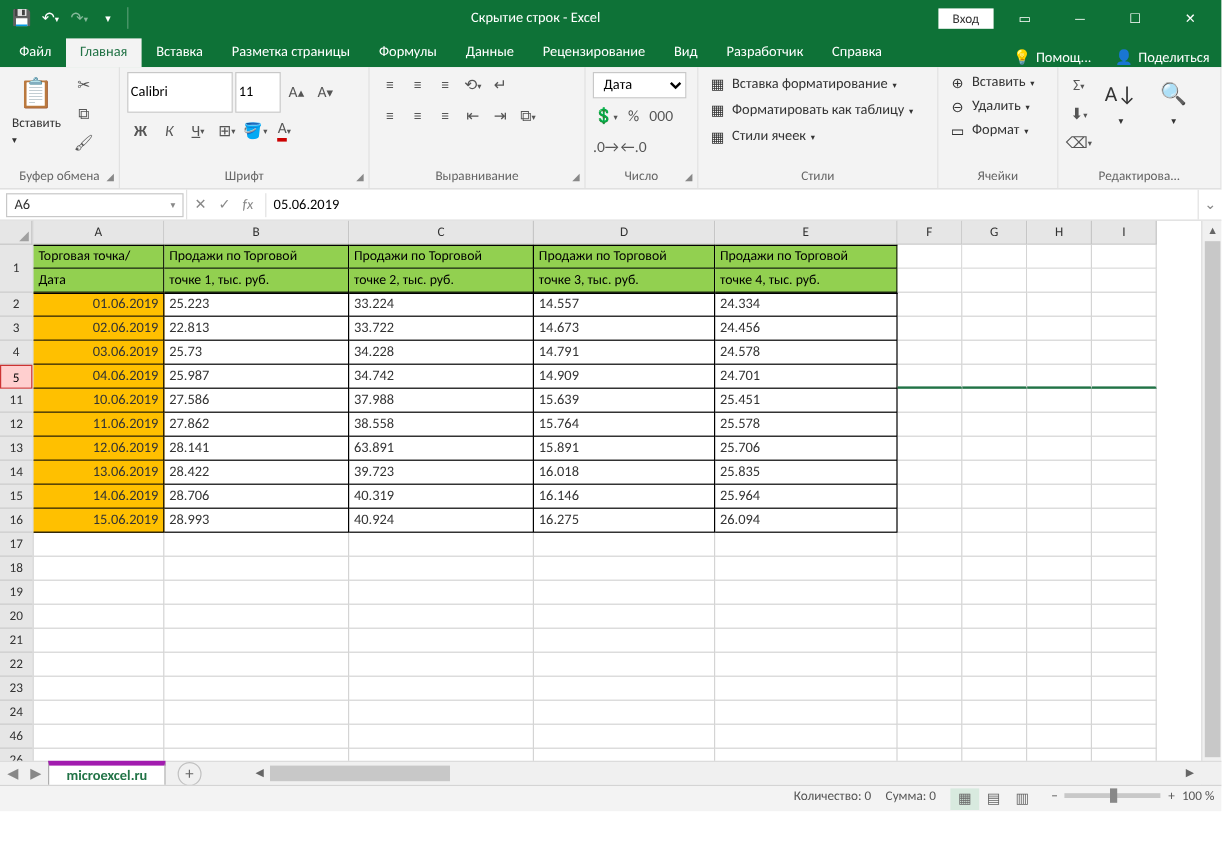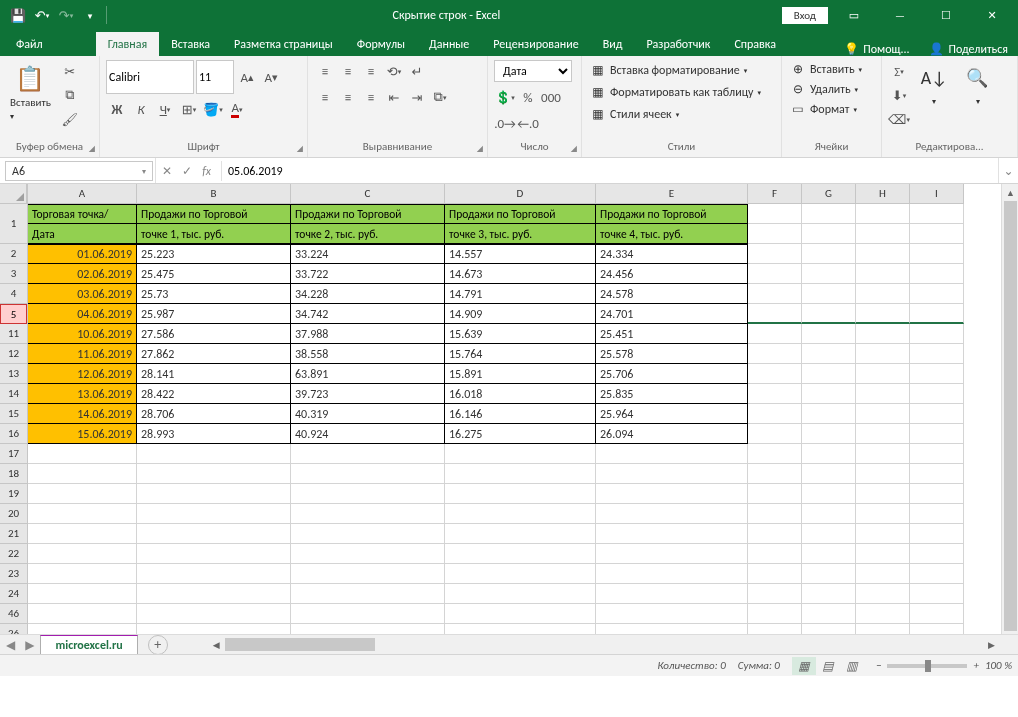--- a/index.html
+++ b/index.html
@@ -7,21 +7,21 @@
 .titlebar{height:30px;background:#0e7237;display:flex;align-items:center;color:#fff;padding:0 6px;}
 .qat{display:flex;gap:0;align-items:center;}
 .qat .qi{width:24px;height:24px;display:flex;align-items:center;justify-content:center;color:#fff;font-size:13px;}
 .qat .sep{width:1px;height:18px;background:rgba(255,255,255,.3);margin:0 4px;}
 .title-text{flex:1;text-align:center;font-size:12px;}
 .title-right{display:flex;align-items:center;gap:6px;}
 .login-btn{background:#fff;color:#333;padding:2px 12px;font-size:11px;}
 .win-btn{width:40px;height:24px;display:flex;align-items:center;justify-content:center;color:#fff;font-size:11px;}
 .tabs{height:26px;background:#0e7237;display:flex;align-items:flex-end;padding-left:4px;}
 .tab{padding:5px 12px;color:#fff;font-size:12px;cursor:pointer;}
-.tab.active{background:#f3f3f3;color:#227346;margin-left:41px;}
+.tab.active{background:#f3f3f3;color:#227346;}
 .tabs-right{margin-left:auto;display:flex;align-items:center;color:#fff;padding-right:10px;gap:4px;}
 .ribbon{height:102px;background:#f3f3f3;border-bottom:1px solid #d4d4d4;display:flex;}
 .group{border-right:1px solid #e1e1e1;padding:4px 6px 2px 6px;display:flex;flex-direction:column;justify-content:space-between;}
 .group-body{display:flex;gap:4px;align-items:flex-start;}
 .group-label{font-size:11px;color:#666;text-align:center;padding:2px 0;position:relative;}
 .group-label .dl{position:absolute;right:-2px;bottom:2px;font-size:8px;color:#888;}
 .bigbtn{display:flex;flex-direction:column;align-items:center;gap:2px;padding:2px 4px;}
 .bigbtn .ico{width:32px;height:32px;display:flex;align-items:center;justify-content:center;font-size:24px;}
 .bigbtn .lbl{font-size:11px;}
 .col{display:flex;flex-direction:column;gap:2px;}
@@ -59,27 +59,27 @@
 .hdr-row .cell.aux{background:#fff;border-right:1px solid #d4d4d4;border-bottom:1px solid #d4d4d4;}
 .hdr-row-top .cell:not(.aux){border-top:1px solid #000;}
 .ca{background:#ffc000;justify-content:flex-end;}
 .data-row.last-before-hidden .cell{border-bottom:2px solid #217346;}
 .wA{width:109px;} .wB{width:154px;} .wC{width:154px;} .wD{width:151px;} .wE{width:152px;} .wX{width:54px;}
 .vscroll{position:absolute;right:0;top:0;width:17px;height:472px;background:#f0f0f0;border-left:1px solid #dcdcdc;}
 .vscroll .thumb{position:absolute;top:17px;left:2px;width:13px;height:430px;background:#c8c8c8;}
 .vscroll .arr{position:absolute;left:0;width:17px;height:17px;display:flex;align-items:center;justify-content:center;font-size:9px;color:#666;}
 .hscroll-row{position:absolute;bottom:22px;left:0;right:0;height:20px;display:flex;background:#f0f0f0;border-top:1px solid #dcdcdc;align-items:center;}
 .sheet-nav{display:flex;align-items:center;padding:0 6px;gap:10px;color:#888;}
-.sheet-tab{background:#fff;border:1px solid #aeaeae;border-bottom:none;padding:2px 14px;font-size:12px;color:#217346;font-weight:bold;border-top:1px solid #a21caf;}
+.sheet-tab{background:#fff;border:1px solid #aeaeae;border-bottom:none;padding:2px 14px;font-size:12px;color:#217346;font-weight:bold;border-top:4px solid #a21caf;}
 .add-sheet{width:20px;height:20px;border:1px solid #c0c0c0;border-radius:50%;display:flex;align-items:center;justify-content:center;margin-left:10px;color:#666;font-size:14px;}
 .hscroll-track{flex:1;margin-left:40px;margin-right:18px;height:17px;background:#f0f0f0;position:relative;}
 .hscroll-track .arr{position:absolute;width:17px;height:17px;display:flex;align-items:center;justify-content:center;font-size:9px;color:#666;}
 .hscroll-track .thumb{position:absolute;left:17px;top:2px;height:13px;width:150px;background:#c8c8c8;}
 .status{position:absolute;bottom:0;left:0;right:0;height:22px;background:#f3f3f3;border-top:1px solid #d4d4d4;display:flex;align-items:center;font-size:11px;color:#555;padding:0 6px;}
-.status .sr{margin-left:auto;display:flex;align-items:center;gap:12px;font-style:italic;}
+.status .sr{margin-left:auto;display:flex;align-items:flex-start;gap:12px;}
 .view-btns{display:flex;gap:0;}
 .vb{width:24px;height:18px;display:flex;align-items:center;justify-content:center;border:1px solid transparent;color:#666;font-size:12px;}
 .vb.active{background:#d8eadf;}
 .zoom{display:flex;align-items:center;gap:6px;}
 .zslider{width:80px;height:4px;background:#c8c8c8;position:relative;}
 .zslider .h{position:absolute;left:38px;top:-4px;width:6px;height:12px;background:#888;}
 </style>
 </head>
 <body>
 
@@ -337,21 +337,21 @@
             <div class="cell wC b">33.224</div>
             <div class="cell wD b">14.557</div>
             <div class="cell wE b">24.334</div>
             <div class="cell wX"></div>
             <div class="cell wX"></div>
             <div class="cell wX"></div>
             <div class="cell wX"></div>
           </div>
           <div class="data-row bordered">
             <div class="cell wA ca b">02.06.2019</div>
-            <div class="cell wB b">25.475</div>
+            <div class="cell wB b">22.813</div>
             <div class="cell wC b">33.722</div>
             <div class="cell wD b">14.673</div>
             <div class="cell wE b">24.456</div>
             <div class="cell wX"></div>
             <div class="cell wX"></div>
             <div class="cell wX"></div>
             <div class="cell wX"></div>
           </div>
           <div class="data-row bordered">
             <div class="cell wA ca b">03.06.2019</div>

